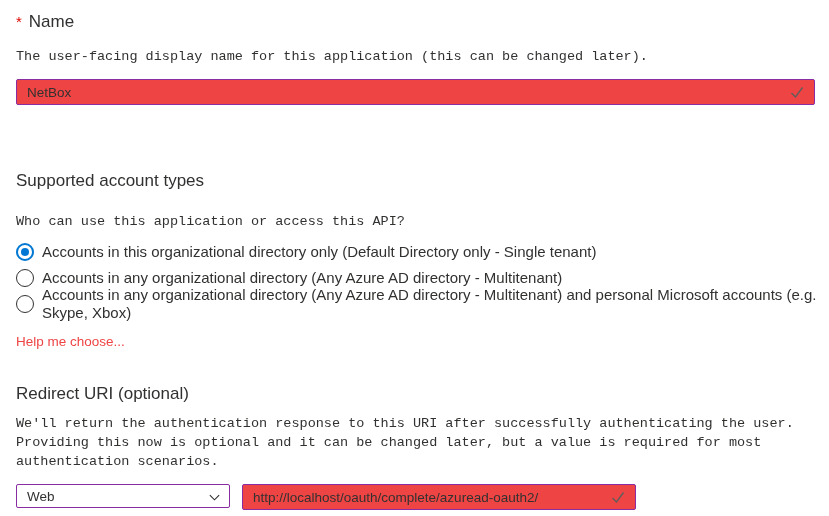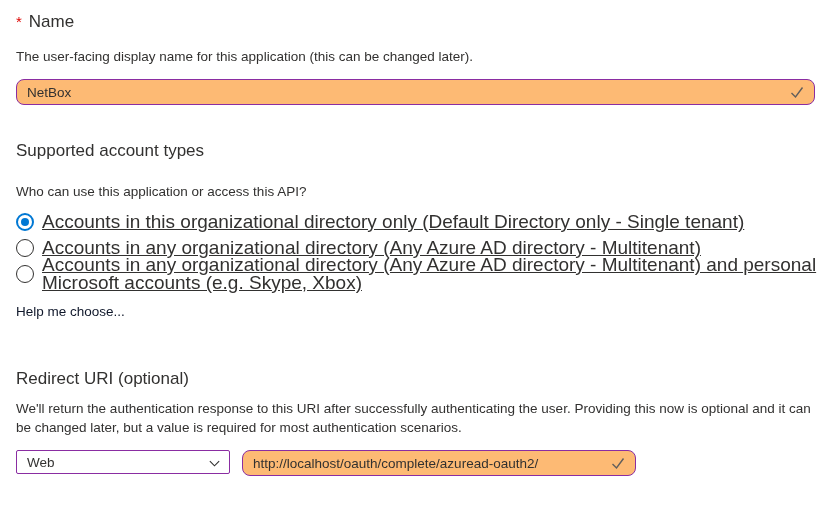--- a/index.html
+++ b/index.html
@@ -23,50 +23,51 @@
   .required {
     color: #dd0400;
     font-size: 15px;
     margin-right: 7px;
   }
   .desc {
     font-size: 13.5px;
     line-height: 19px;
     color: #323130;
     margin: 0;
+    font-family: Liberation Mono, monospace;
   }
 
   
   .name-desc { margin-top: 13px; }
   .field-wrap {
     position: relative;
     margin-top: 13px;
     width: 799px;
   }
   .txt-input {
     width: 100%;
     height: 26px;
     border: 1px solid #8a2da2;
-    border-radius: 8px;
+    border-radius: 2px;
     padding: 0 32px 0 10px;
     font-family: "Liberation Sans", sans-serif;
     font-size: 13.5px;
     color: #323130;
     outline: none;
-    background: #fdba74;
+    background: #ef4444;
   }
   .valid-icon {
     position: absolute;
     right: 10px; top: 5px;
     width: 16px; height: 16px;
     pointer-events: none;
   }
 
   
-  .account-title { margin-top: 34px; }
+  .account-title { margin-top: 64px; }
   .question { margin-top: 19px; }
   .radio-group { margin-top: 8px; }
   .radio-row {
     display: flex;
     align-items: center;
     height: 26px;
     cursor: pointer;
   }
   .radio {
     width: 18px; height: 18px;
@@ -80,33 +81,33 @@
     margin-right: 8px;
   }
   .radio.selected { border: 2px solid #0078d4; }
   .radio .dot {
     width: 8px; height: 8px;
     border-radius: 50%;
     background: #0078d4;
     display: none;
   }
   .radio.selected .dot { display: block; }
-  .radio-label { font-size: 19px; line-height: 18px; text-decoration: underline; }
+  .radio-label { font-size: 15px; line-height: 18px; }
 
   .help-link {
     display: inline-block;
     margin-top: 17px;
     font-size: 13.5px;
-    color: #0f172a;
+    color: #ef4444;
     text-decoration: none;
     cursor: pointer;
   }
 
   
-  .redirect-title { margin-top: 47px; }
+  .redirect-title { margin-top: 32px; }
   .redirect-desc { margin-top: 8px; width: 795px; }
   .redirect-controls {
     display: flex;
     margin-top: 13px;
     gap: 12px;
   }
   .select-wrap {
     position: relative;
     width: 214px;
   }

